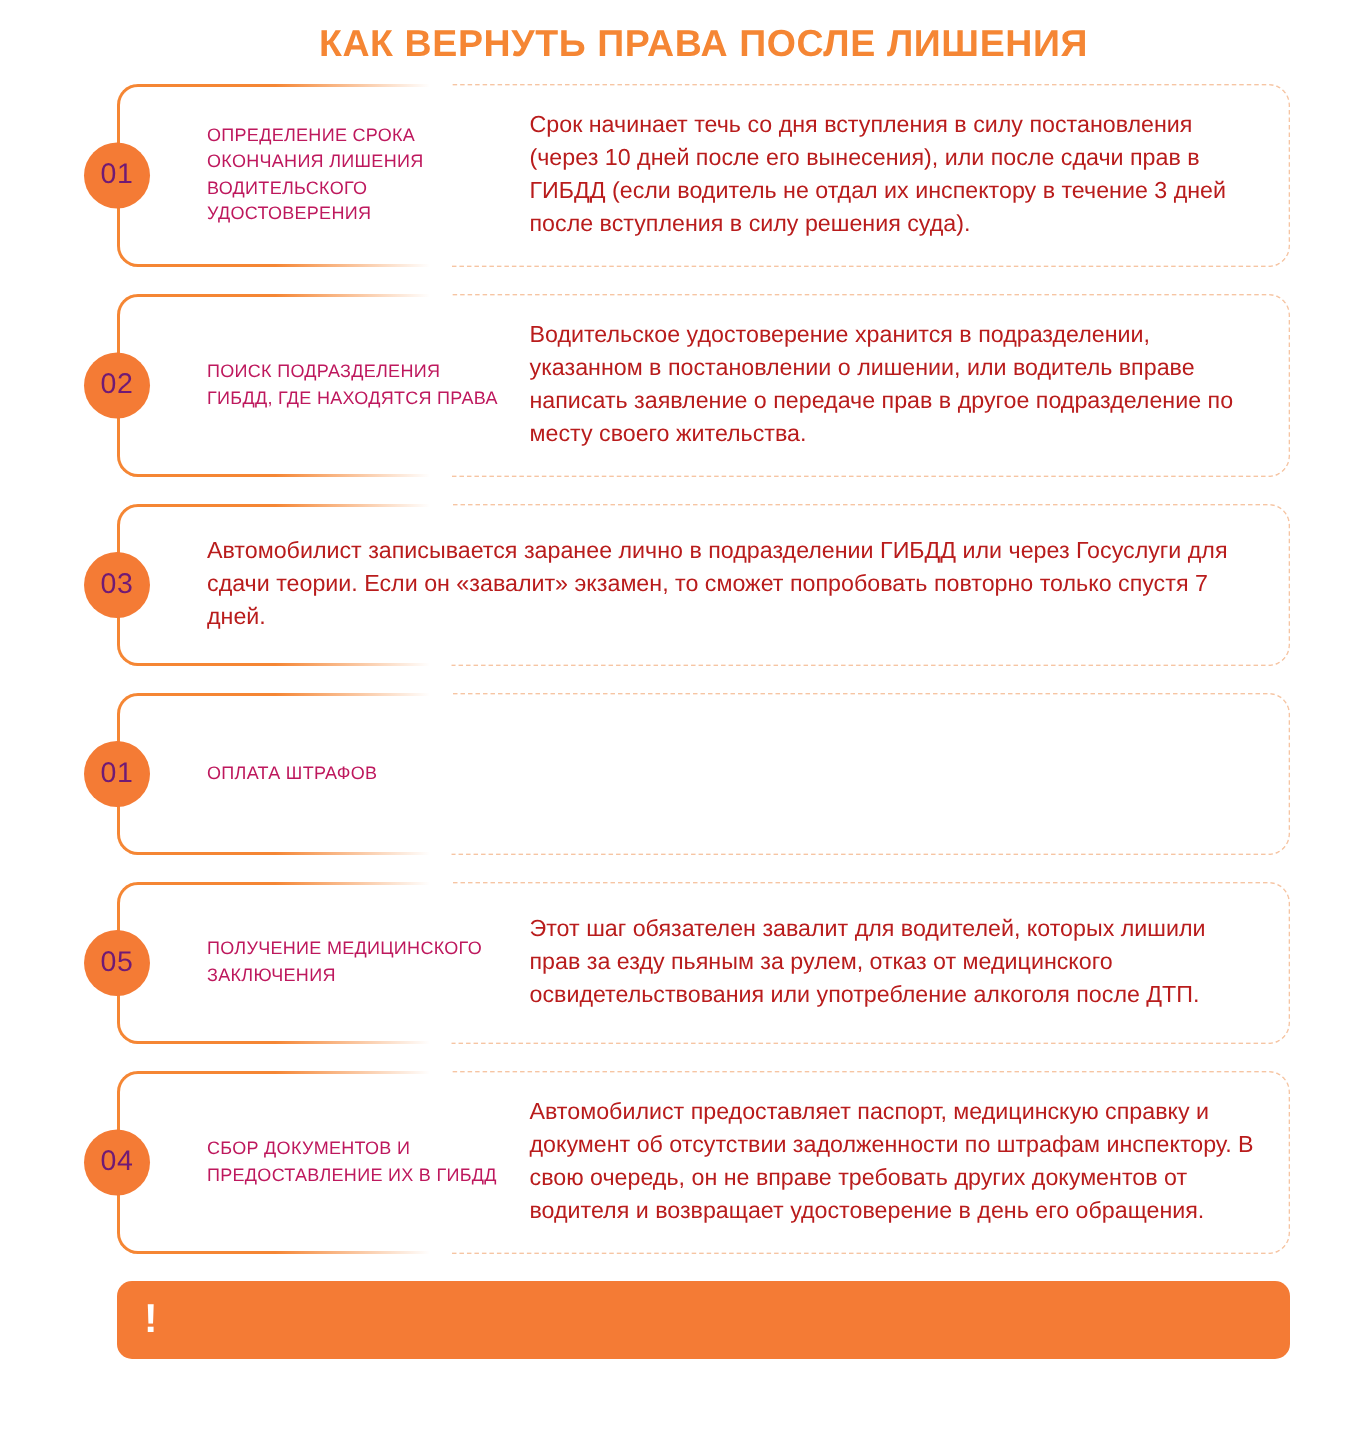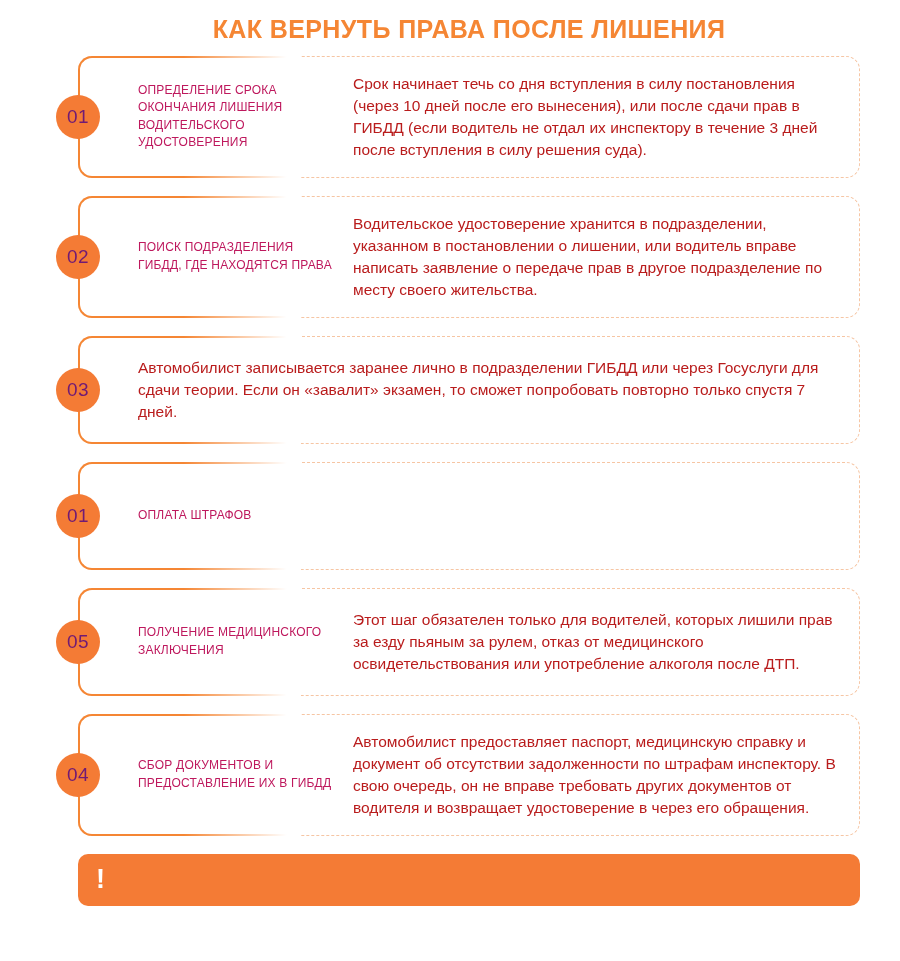--- a/index.html
+++ b/index.html
@@ -188,28 +188,28 @@
     <div class="step">
       <div class="step-bracket"></div>
       <div class="badge">01</div>
       <div class="step-title">ОПЛАТА ШТРАФОВ</div>
     </div>
 
     <div class="step">
       <div class="step-bracket"></div>
       <div class="badge">05</div>
       <div class="step-title">ПОЛУЧЕНИЕ МЕДИЦИНСКОГО ЗАКЛЮЧЕНИЯ</div>
-      <div class="step-body">Этот шаг обязателен только для водителей, которых лишили прав за езду пьяным за рулем, отказ от медицинского освидетельствования или употребление алкоголя после ДТП.</div>
+      <div class="step-body">Этот шаг обязателен завалит для водителей, которых лишили прав за езду пьяным за рулем, отказ от медицинского освидетельствования или употребление алкоголя после ДТП.</div>
     </div>
 
     <div class="step">
       <div class="step-bracket"></div>
       <div class="badge">04</div>
       <div class="step-title">СБОР ДОКУМЕНТОВ И ПРЕДОСТАВЛЕНИЕ ИХ В ГИБДД</div>
-      <div class="step-body">Автомобилист предоставляет паспорт, медицинскую справку и документ об отсутствии задолженности по штрафам инспектору. В свою очередь, он не вправе требовать других документов от водителя и возвращает удостоверение в через его обращения.</div>
+      <div class="step-body">Автомобилист предоставляет паспорт, медицинскую справку и документ об отсутствии задолженности по штрафам инспектору. В свою очередь, он не вправе требовать других документов от водителя и возвращает удостоверение в день его обращения.</div>
     </div>
 
   </div>
 
   <div class="footer">
     <div class="footer-icon">!</div>
   </div>
 
 </div>
 

